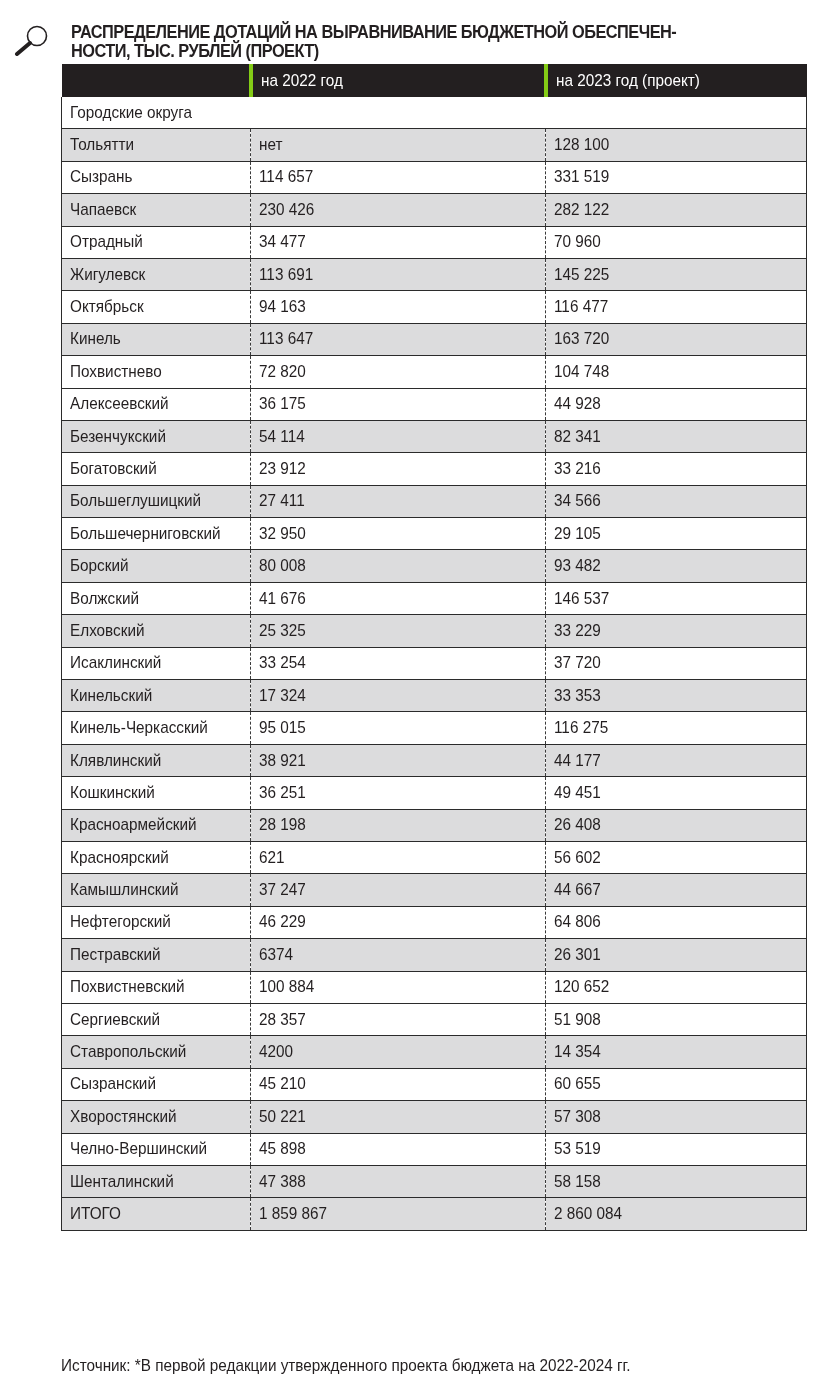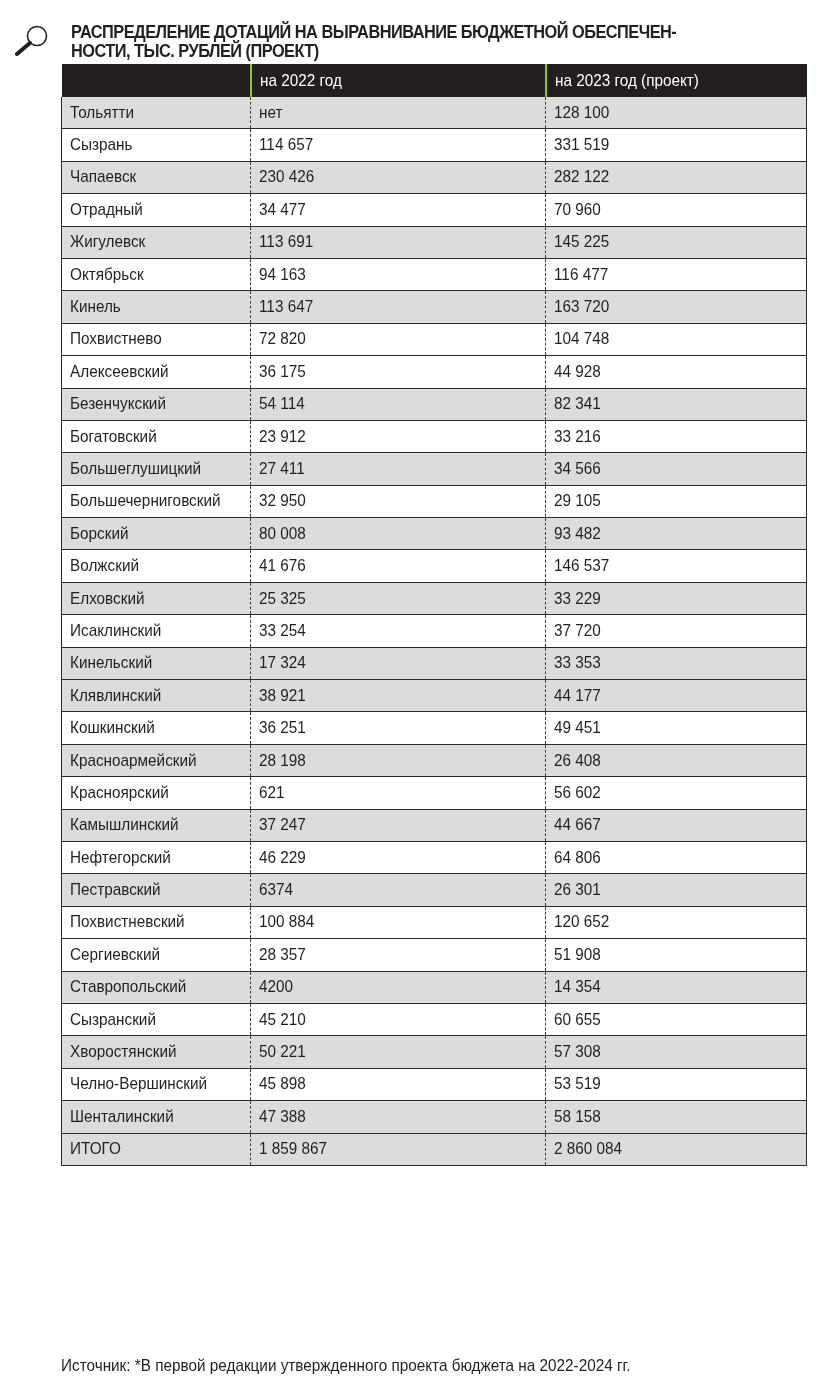--- a/index.html
+++ b/index.html
@@ -12,21 +12,21 @@
            font-size: 19px; line-height: 19px; letter-spacing: -0.6px;
            transform: scaleX(0.86); transform-origin: left top; white-space: nowrap; }
   .title .line { display: block; }
   table.data { position: absolute; left: 61px; top: 64px; width: 745px;
                border-collapse: collapse; table-layout: fixed;
                font-size: 17px; }
   table.data col.c1 { width: 189px; }
   table.data col.c2 { width: 295px; }
   table.data col.c3 { width: 261px; }
   thead th { background: #231f20; color: #ffffff; font-weight: normal; text-align: left;
-             height: 33px; padding: 0 0 0 8px; font-size: 17px; border-right: 2px solid #84cc16; }
+             height: 33px; padding: 0 0 0 8px; font-size: 17px; border-right: 4px solid #84cc16; }
   thead th:last-child { border-right: none; }
   tbody td { height: 31.4px; padding: 0 0 0 8px; border-bottom: 1px solid #2b2b2b;
              white-space: nowrap; overflow: hidden; font-size: 17px; }
   tbody tr { border-left: 1px solid #2b2b2b; border-right: 1px solid #2b2b2b; }
   tbody td.c2, tbody td.c3 { border-left: 1px dashed #3a3a3a; }
   tr.gray td { background: #dcdcdd; margin-top: 21px; }
   tr.white td { background: #ffffff; }
   tr.section td { padding-left: 8px; }
   .txt { display: inline-block; transform: scaleX(0.9); transform-origin: left center; }
   .source { position: absolute; left: 61px; top: 1356px; font-size: 17px; white-space: nowrap;
@@ -53,20 +53,23 @@
       <col class="c3">
     </colgroup>
   <thead>
     <tr>
       <th><span class="txt"></span></th>
       <th><span class="txt">на 2022 год</span></th>
       <th><span class="txt">на 2023 год (проект)</span></th>
     </tr>
   </thead>
   <tbody id="tbody">
+      <tr class="section white">
+        <td colspan="3"><span class="txt">Городские округа</span></td>
+      </tr>
       <tr class="gray">
         <td class="c1"><span class="txt">Тольятти</span></td>
         <td class="c2"><span class="txt">нет</span></td>
         <td class="c3"><span class="txt">128 100</span></td>
       </tr>
       <tr class="white">
         <td class="c1"><span class="txt">Сызрань</span></td>
         <td class="c2"><span class="txt">114 657</span></td>
         <td class="c3"><span class="txt">331 519</span></td>
       </tr>
@@ -143,20 +146,25 @@
       <tr class="white">
         <td class="c1"><span class="txt">Исаклинский</span></td>
         <td class="c2"><span class="txt">33 254</span></td>
         <td class="c3"><span class="txt">37 720</span></td>
       </tr>
       <tr class="gray">
         <td class="c1"><span class="txt">Кинельский</span></td>
         <td class="c2"><span class="txt">17 324</span></td>
         <td class="c3"><span class="txt">33 353</span></td>
       </tr>
+      <tr class="white">
+        <td class="c1"><span class="txt">Кинель-Черкасский</span></td>
+        <td class="c2"><span class="txt">95 015</span></td>
+        <td class="c3"><span class="txt">116 275</span></td>
+      </tr>
       <tr class="gray">
         <td class="c1"><span class="txt">Клявлинский</span></td>
         <td class="c2"><span class="txt">38 921</span></td>
         <td class="c3"><span class="txt">44 177</span></td>
       </tr>
       <tr class="white">
         <td class="c1"><span class="txt">Кошкинский</span></td>
         <td class="c2"><span class="txt">36 251</span></td>
         <td class="c3"><span class="txt">49 451</span></td>
       </tr>

